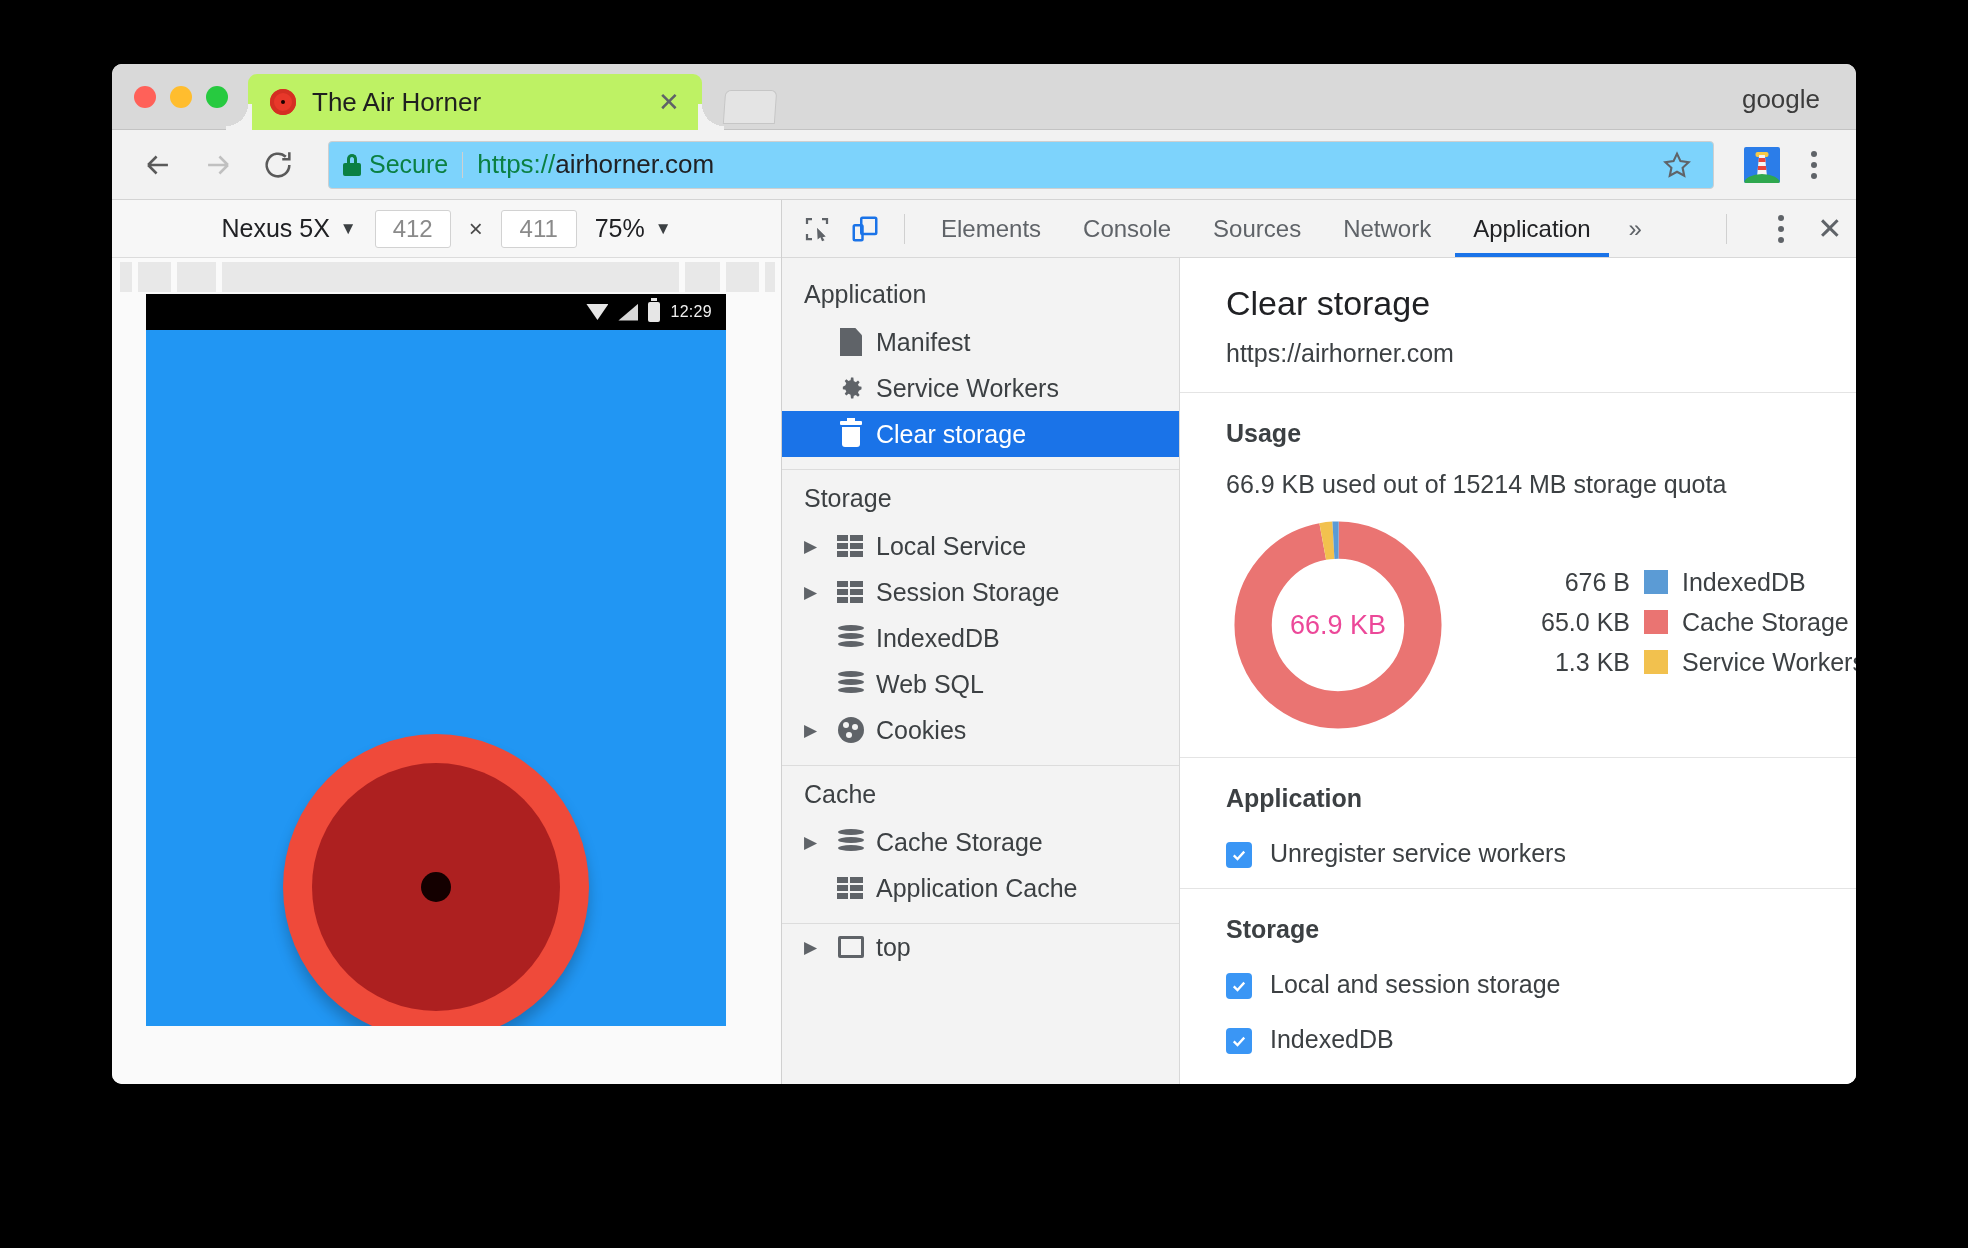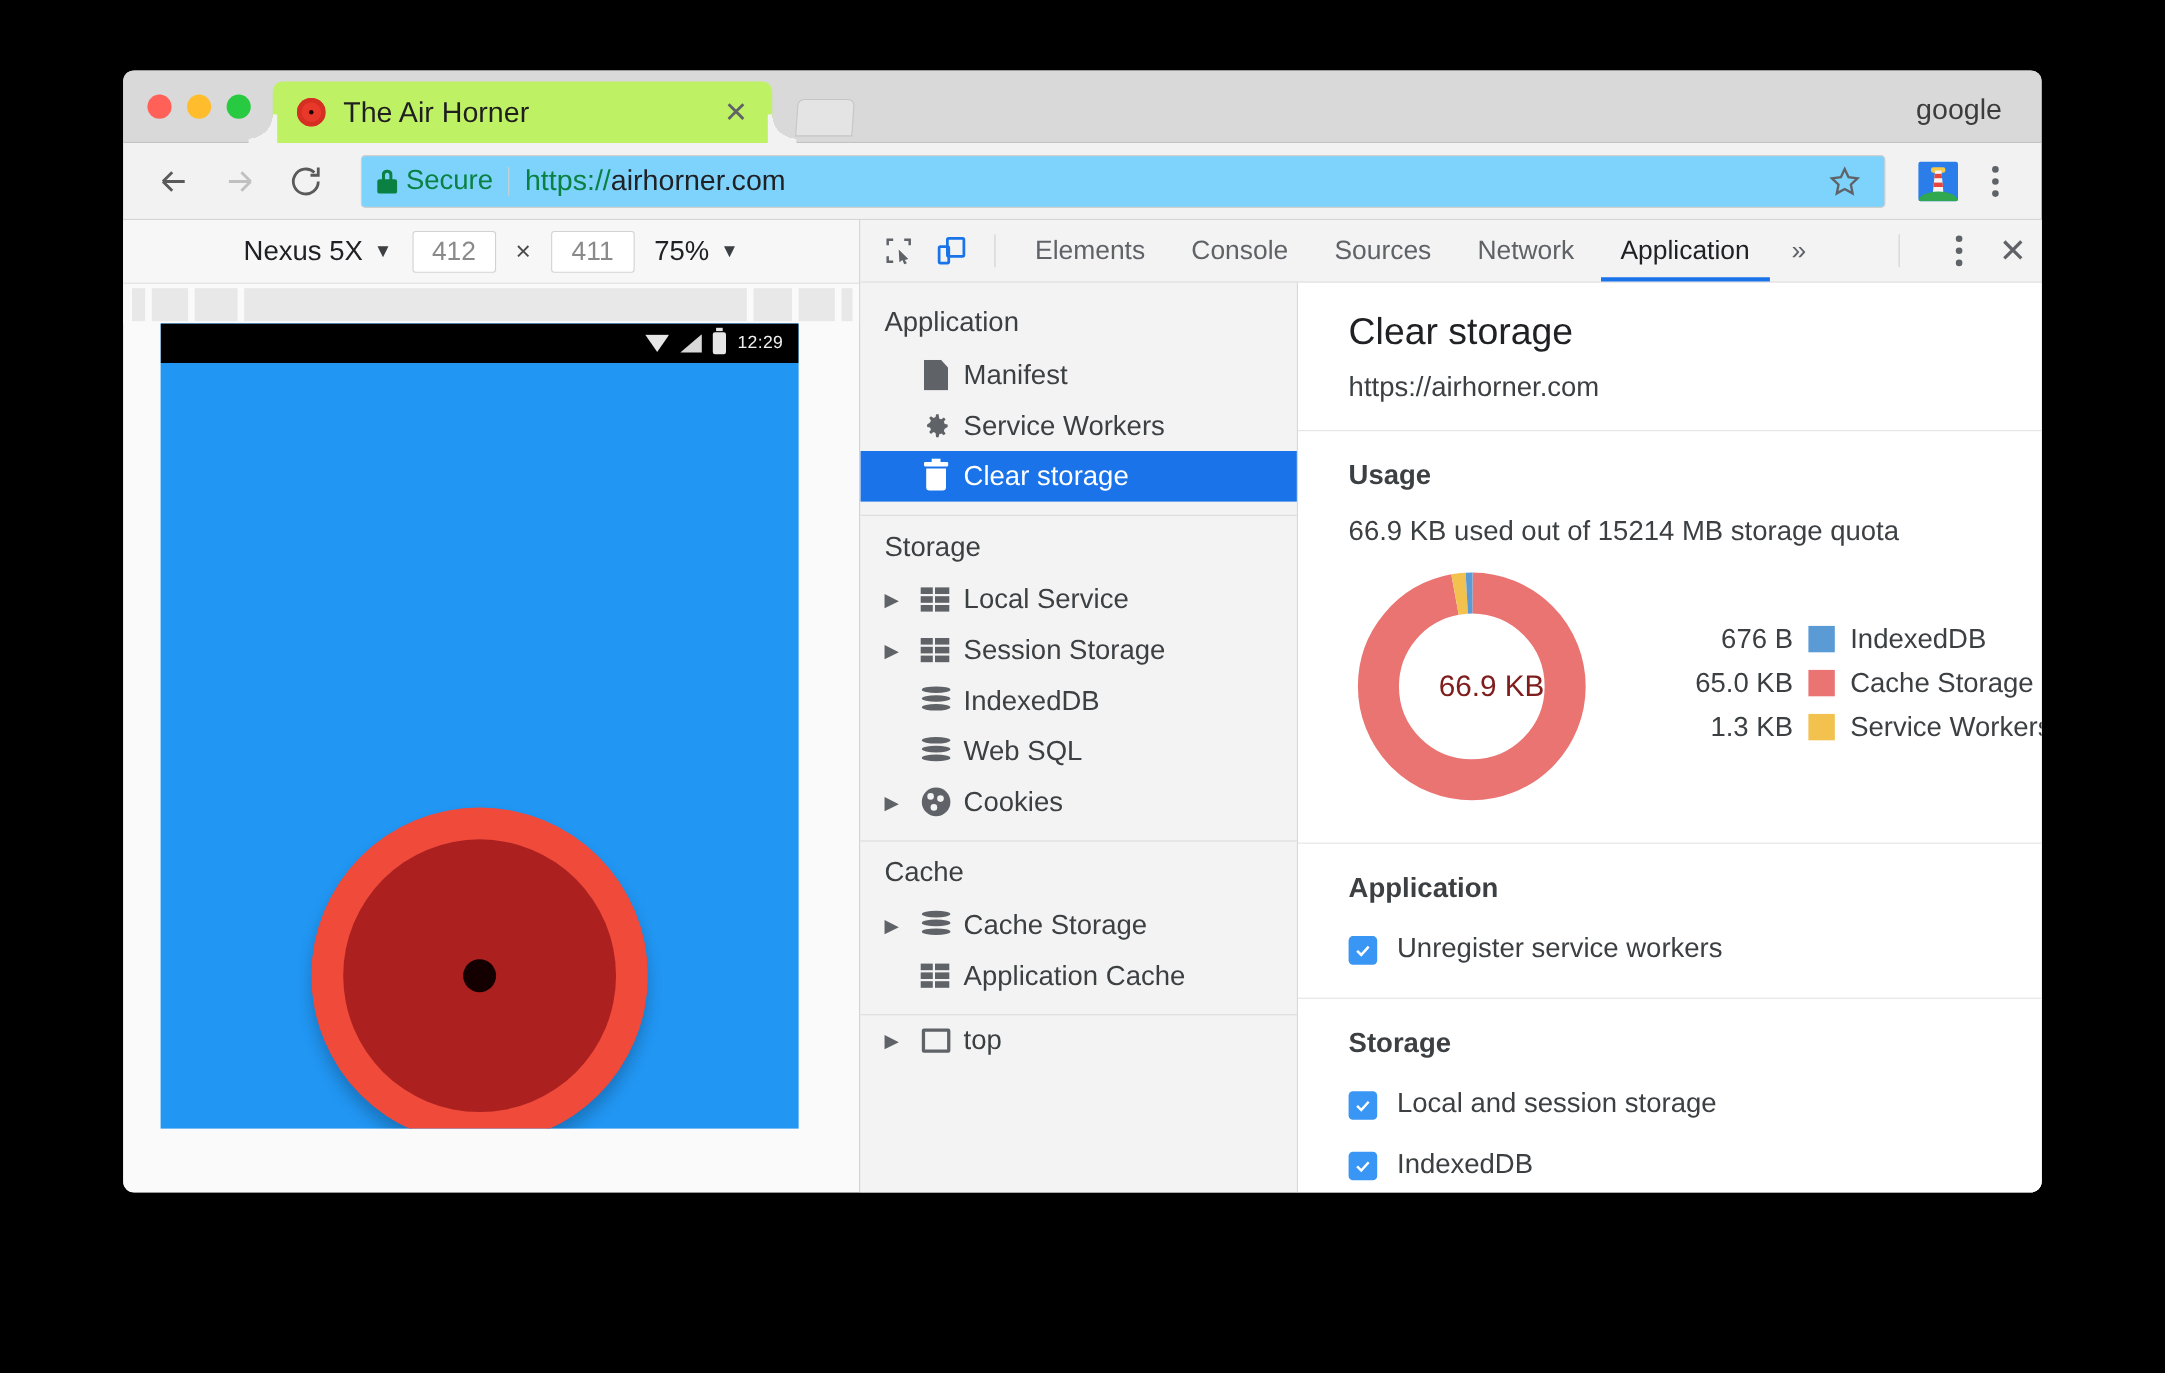--- a/index.html
+++ b/index.html
@@ -212,31 +212,31 @@
   .ic-cookie { width: 26px; height: 26px; border-radius: 50%; background: #5f6368; position: relative; }
   .ic-cookie i { position: absolute; width: 6px; height: 6px; border-radius: 50%; background: #f3f3f3; }
   .ic-frame { width: 26px; height: 22px; border: 3px solid #5f6368; border-radius: 2px; }
 
   
   .dt-main { flex: 1 1 auto; background: #fff; overflow: hidden; }
   .cs-header { padding: 26px 0 24px 46px; border-bottom: 1px solid #e4e4e4; }
   .cs-title { font-size: 34px; color: #202124; font-weight: normal; }
   .cs-origin { font-size: 25px; color: #3c4043; margin-top: 16px; }
 
-  .cs-section { padding: 26px 0 30px 46px; border-bottom: 1px solid #e4e4e4; }
+  .cs-section { padding: 26px 0 20px 46px; border-bottom: 1px solid #e4e4e4; }
   .cs-section-title { font-size: 25px; color: #3c4043; font-weight: bold; }
   .cs-usage-text { font-size: 25px; color: #3c4043; margin-top: 22px; }
 
   .usage-chart { display: flex; align-items: center; margin-top: 14px; }
   .donut { width: 224px; height: 224px; position: relative; flex: 0 0 auto; }
   .donut svg { display: block; }
   .donut-label {
-    position: absolute; left: 18px; top: 0; width: 100%; height: 100%;
+    position: absolute; left: 0; top: 0; width: 100%; height: 100%;
     display: flex; align-items: center; justify-content: center;
-    font-size: 27px; color: #7f1d1d;
+    font-size: 27px; color: #ec4899;
   }
   .legend { margin-left: 70px; }
   .legend-row { display: flex; align-items: center; height: 34px; gap: 14px; margin-bottom: 6px; }
   .legend-val { width: 110px; text-align: right; font-size: 25px; color: #3c4043; }
   .legend-swatch { width: 24px; height: 24px; flex: 0 0 auto; }
   .legend-name { font-size: 25px; color: #3c4043; white-space: nowrap; }
 
   .cb-row { display: flex; align-items: flex-end; gap: 18px; margin-top: 26px; }
   .checkbox {
     width: 26px; height: 26px; border-radius: 4px; background: #3a96f5;

